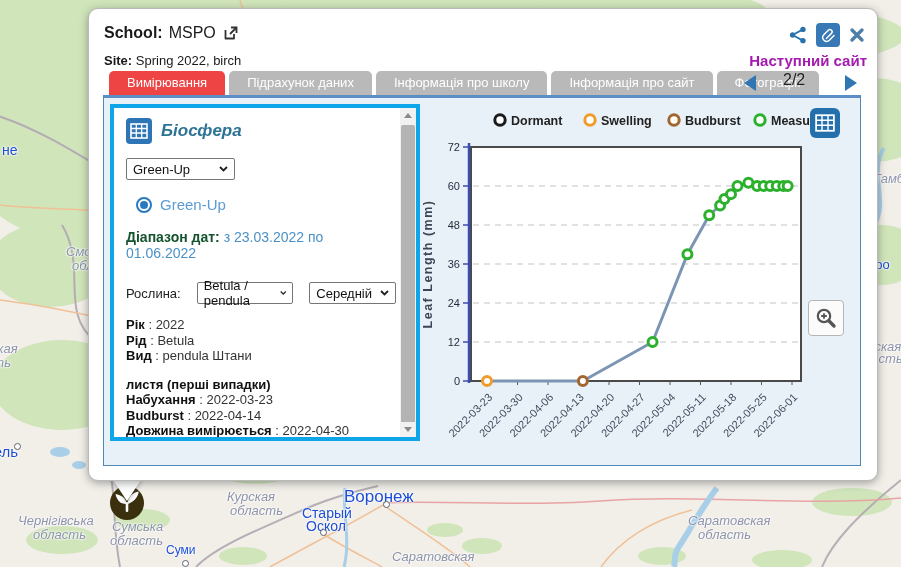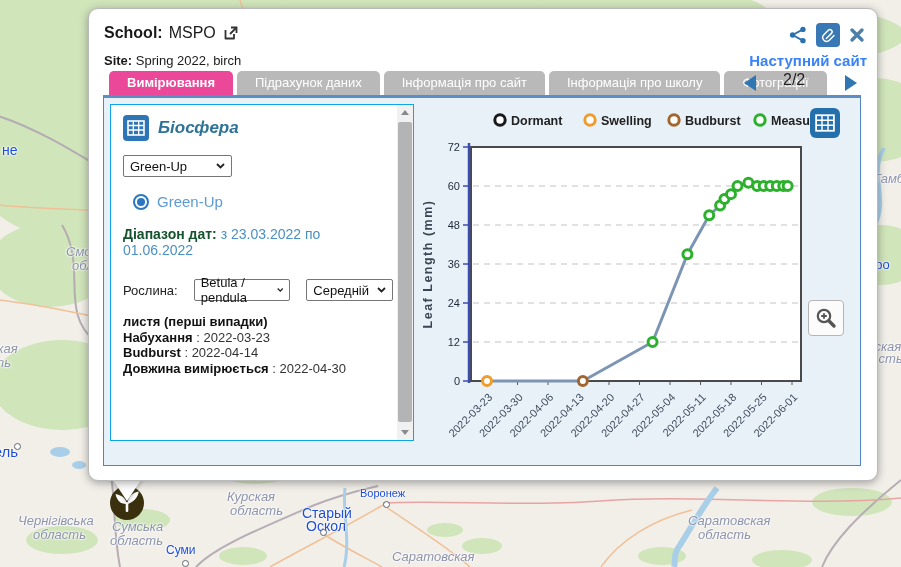--- a/index.html
+++ b/index.html
@@ -24,39 +24,39 @@
     border-left:16px solid transparent;border-right:16px solid transparent;
     border-top:24px solid #fff;filter:drop-shadow(0 2px 2px rgba(60,60,60,.3));}
   .hdr-row1{position:absolute;left:15px;top:15px;font-size:16px;color:#1a1a1a;
     display:flex;align-items:center;gap:6px;}
   .hdr-row1 .b{font-weight:bold;}
   .hdr-row2{position:absolute;left:15px;top:44px;font-size:13px;color:#1a1a1a;}
   .hdr-row2 .b{font-weight:bold;}
   .hdr-icons{position:absolute;right:12px;top:14px;display:flex;align-items:center;gap:9px;}
   .icon-btn{cursor:pointer;display:flex;align-items:center;justify-content:center;}
   .clip-btn{width:24px;height:24px;background:#3878b4;border-radius:4px;}
-  .next-site{position:absolute;right:10px;top:43px;font-size:15px;font-weight:bold;color:#3b82f6;}
+  .next-site{position:absolute;right:10px;top:43px;font-size:15px;font-weight:bold;color:#a21caf;}
   
   #tabbar{position:absolute;left:20px;top:62px;display:flex;gap:4px;}
   .tab{height:24px;line-height:24px;padding:0 18px;font-size:13px;color:#fff;
     background:#b9b9b9;border-radius:5px 5px 0 0;cursor:pointer;white-space:nowrap;}
-  .tab.active{background:#ec4899;font-weight:bold;}
+  .tab.active{background:#ef4444;}
   #pager{position:absolute;left:694px;top:62px;font-size:16px;color:#222;z-index:5;
     text-shadow:0 0 2px #cfcfcf;}
   .pg-arrow{position:absolute;top:66px;width:0;height:0;z-index:6;cursor:pointer;}
   #pg-prev{left:655px;border-top:8px solid transparent;border-bottom:8px solid transparent;
     border-right:12px solid #2f76b3;}
   #pg-next{left:756px;border-top:8px solid transparent;border-bottom:8px solid transparent;
     border-left:12px solid #2f76b3;}
   
   #content{position:absolute;left:14px;right:16px;top:86px;bottom:14px;
     background:#e9f1f8;border:1px solid #4f87b8;border-top:3px solid #5b8ec6;}
   
   #left-panel{position:absolute;left:6px;top:6px;width:302px;bottom:24px;
-    background:#fff;border:1px solid #0ea5e9;overflow:hidden;}
+    background:#fff;border:4px solid #0ea5e9;overflow:hidden;}
   #panel-inner{position:absolute;left:0;top:0;right:16px;bottom:0;padding:10px 4px 0 12px;}
   .bio-row{display:flex;align-items:center;gap:9px;margin-bottom:14px;}
   .bio-title{font-size:17px;font-weight:bold;font-style:italic;color:#2e7396;}
   .select-box{display:inline-flex;align-items:center;justify-content:space-between;
     border:1px solid #767676;border-radius:2px;background:#fff;height:20px;
     font-size:13px;color:#111;padding:0 6px;cursor:pointer;gap:8px;}
   .radio-row{display:flex;align-items:center;gap:8px;margin:16px 0 0 10px;}
   .radio{width:12px;height:12px;border:2px solid #2a79c0;border-radius:50%;position:relative;}
   .radio::after{content:'';position:absolute;inset:2px;background:#2a79c0;border-radius:50%;}
   .radio-label{font-size:15px;color:#5b9bd5;}
@@ -156,21 +156,21 @@
       <span class="map-label city" style="left: -32px; top: 444px; font-size: 15px;">Гомель</span>
       <span class="map-label region" style="left: 18px; top: 514px;">Чернігівська</span>
       <span class="map-label region" style="left: 33px; top: 528px;">область</span>
       <span class="map-label region" style="left: 112px; top: 520px;">Сумська</span>
       <span class="map-label region" style="left: 110px; top: 534px;">область</span>
       <span class="map-label city" style="left: 166px; top: 544px; font-size: 12px;">Суми</span>
       <span class="map-label region" style="left: 227px; top: 490px;">Курская</span>
       <span class="map-label region" style="left: 230px; top: 504px;">область</span>
       <span class="map-label city" style="left: 302px; top: 506px; font-size: 14px;">Старый</span>
       <span class="map-label city" style="left: 306px; top: 519px; font-size: 14px;">Оскол</span>
-      <span class="map-label city" style="left: 360px; top: 488px; font-size: 11px;">Воронеж</span>
+      <span class="map-label city" style="left: 344px; top: 488px; font-size: 17px;">Воронеж</span>
       <span class="map-label region" style="left: 392px; top: 550px;">Саратовская</span>
       <span class="map-label region" style="left: 688px; top: 514px;">Саратовская</span>
       <span class="map-label region" style="left: 698px; top: 528px;">область</span>
       <span class="map-label region" style="left: 873px; top: 172px;">Тамбов</span>
       <span class="map-label city" style="left: 853px; top: 258px; font-size: 13px;">митро</span>
       <span class="map-label region" style="left: 860px; top: 340px;">арская</span>
       <span class="map-label region" style="left: 864px; top: 352px;">ласть</span>
       <span class="map-dot" style="left: 182px; top: 560px;"></span>
       <span class="map-dot" style="left: 320px; top: 529px;"></span>
       <span class="map-dot" style="left: 383px; top: 501px;"></span>
@@ -225,22 +225,22 @@
 
   <div class="hdr-row2">
     <span class="b">Site:</span>
     <span>Spring 2022, birch</span>
   </div>
   <div class="next-site">Наступний сайт</div>
 
   <div id="tabbar">
     <div class="tab active">Вимірювання</div>
     <div class="tab">Підрахунок даних</div>
+    <div class="tab">Інформація про школу</div>
     <div class="tab">Інформація про сайт</div>
-    <div class="tab">Інформація про школу</div>
     <div class="tab">Фотографії</div>
   </div>
   <div id="pager">2/2</div>
   <div id="pg-prev" class="pg-arrow"></div>
   <div id="pg-next" class="pg-arrow"></div>
 
   <div id="content">
 
     <div id="left-panel">
       <div id="panel-inner">
@@ -276,20 +276,25 @@
               </svg>
           </div>
           <div class="select-box" style="width:78px;">
             <span>Середній</span>
             <svg width="9" height="6" viewBox="0 0 9 6">
                 <polyline points="1,1 4.5,4.5 8,1" fill="none" stroke="#222" stroke-width="1.8"></polyline>
               </svg>
           </div>
         </div>
         <div id="panel-details">
+            <div class="detail-group">
+              <div class="detail-line"><span class="dl">Рік</span><span> : </span><span class="dv">2022</span></div>
+              <div class="detail-line"><span class="dl">Рід</span><span> : </span><span class="dv">Betula</span></div>
+              <div class="detail-line"><span class="dl">Вид</span><span> : </span><span class="dv">pendula Штани</span></div>
+            </div>
             <div class="detail-group">
               <div class="detail-heading">листя (перші випадки)</div>
               <div class="detail-line"><span class="dl">Набухання</span><span> : </span><span class="dv">2022-03-23</span></div>
               <div class="detail-line"><span class="dl">Budburst</span><span> : </span><span class="dv">2022-04-14</span></div>
               <div class="detail-line"><span class="dl">Довжина вимірюється</span><span> : </span><span class="dv">2022-04-30</span></div>
             </div>
           </div>
       </div>
       <div id="panel-scroll">
         <div id="sb-up" class="sb-btn">

